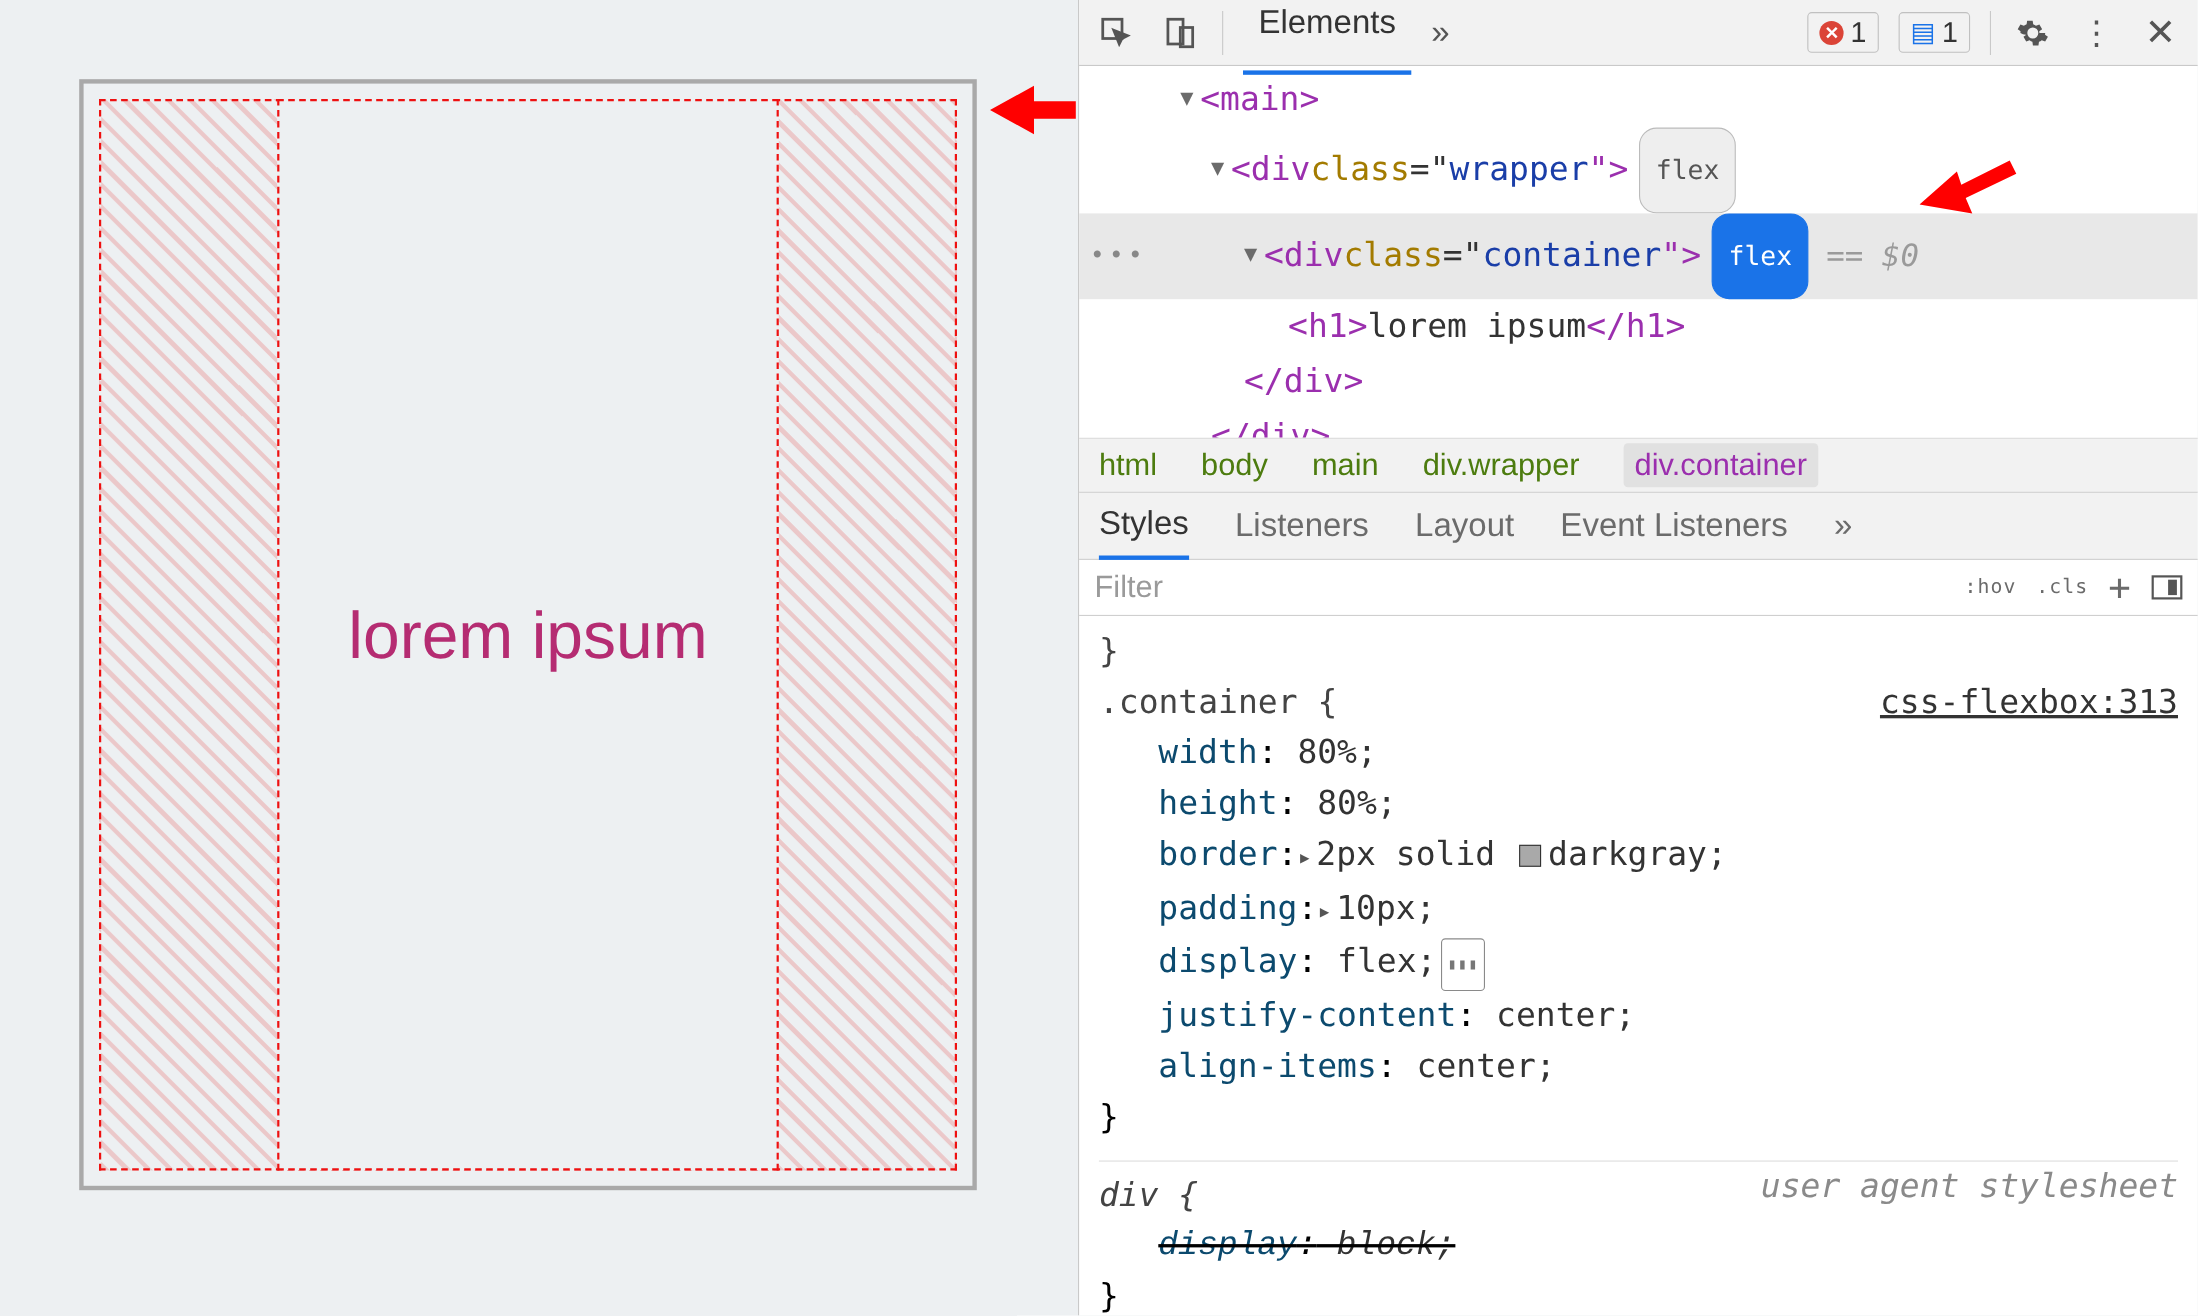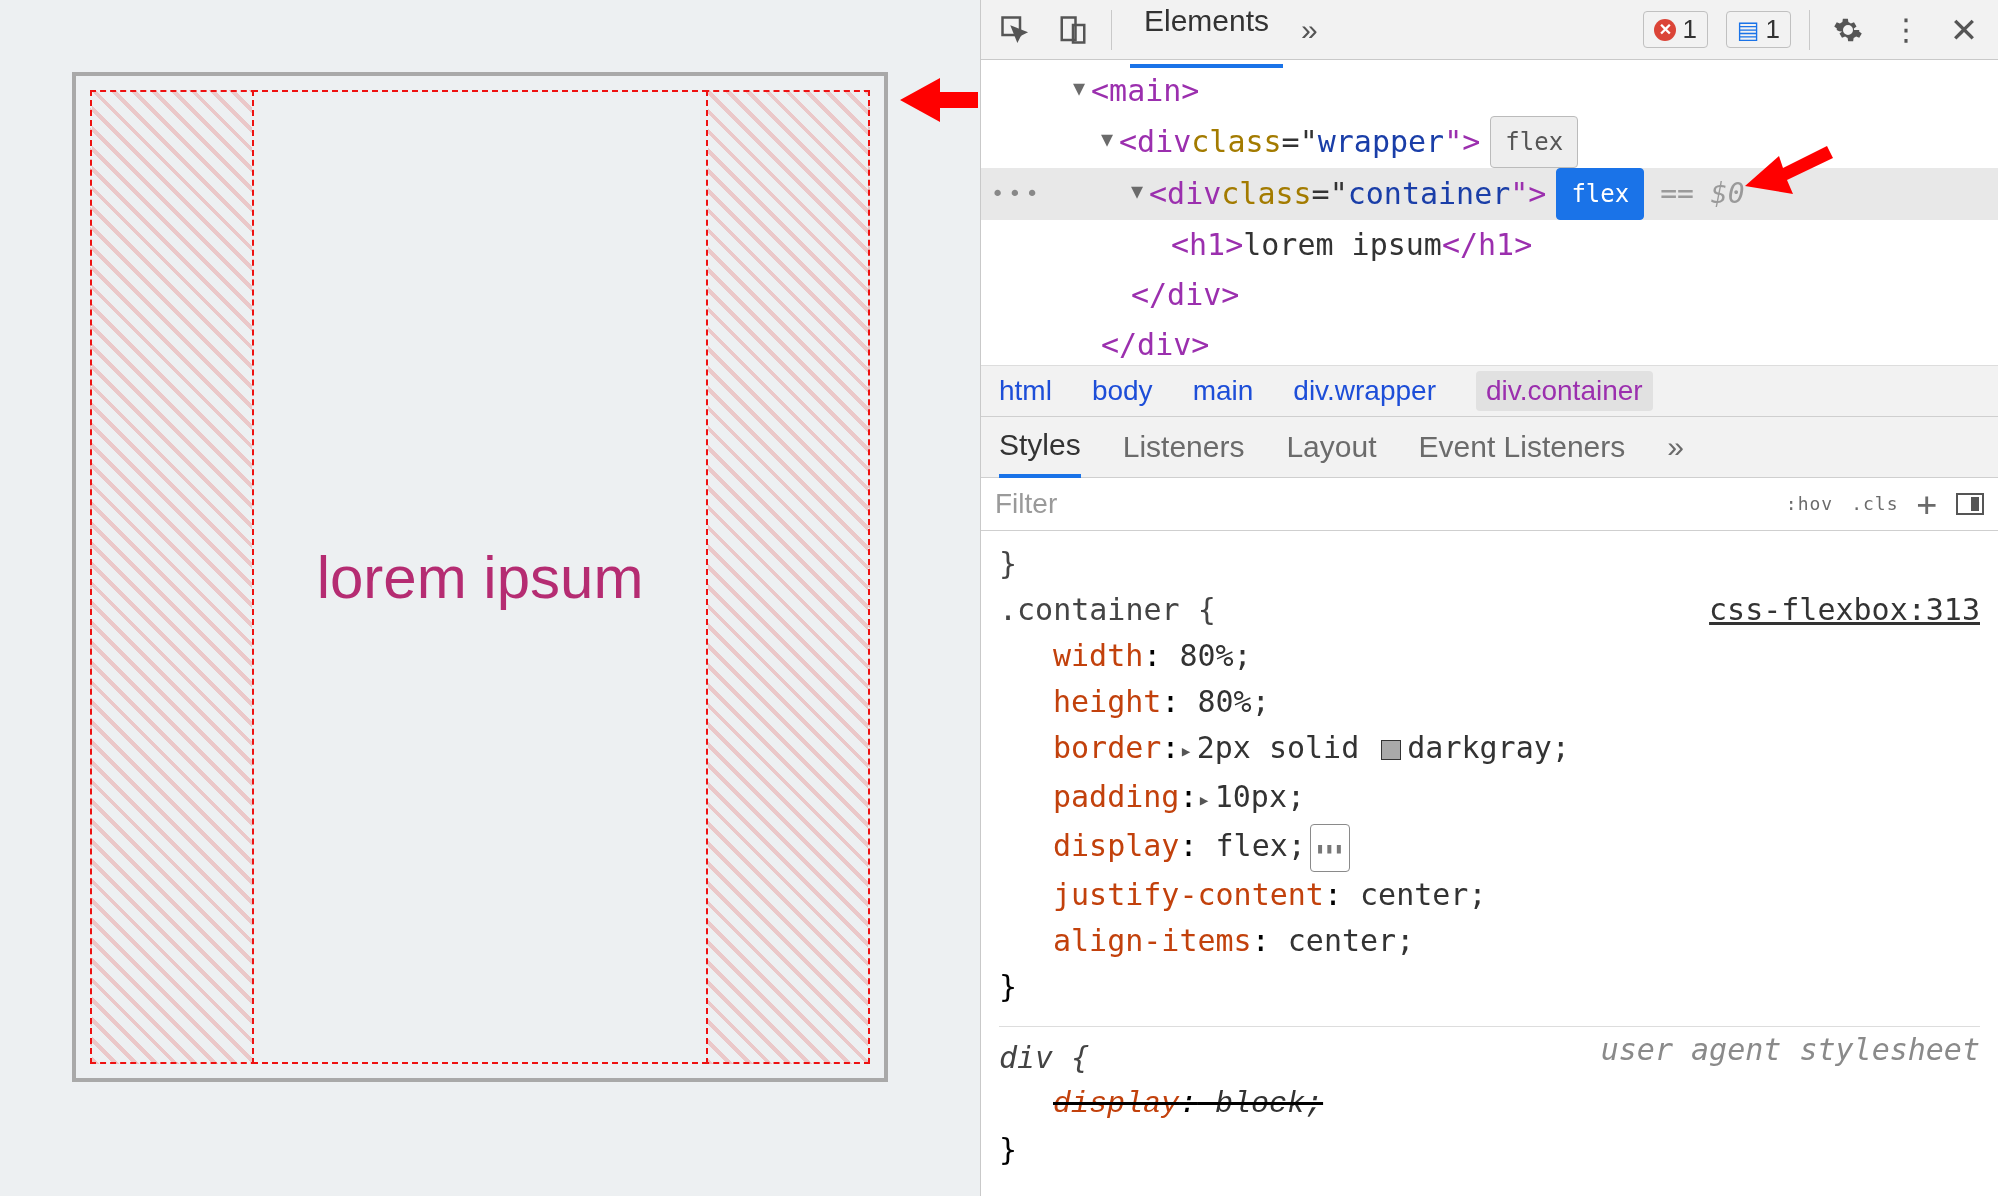--- a/index.html
+++ b/index.html
@@ -112,35 +112,35 @@
 .dom-tree .row.d3{padding-left:190px;}
 .dom-tree .sel{background:#e8e8e8;position:relative;}
 .dom-tree .sel::before{content:"•••";position:absolute;left:10px;color:#888;font-size:22px;letter-spacing:4px;}
 .tri{color:#6b6b6b;margin-right:6px;font-size:20px;transform:translateY(-3px);display:inline-block;}
 .pn{color:#9b2fae;} 
 .attr{color:#a37b00;}
 .blk{color:#1a3ea8;}
 .txt{color:#333;}
 .pill{
   display:inline-flex;align-items:center;
-  background:#eee;border:1px solid #bbb;border-radius:4px;
-  padding:0 14px;font-size:24px;font-family:monospace;color:#555;margin-left:10px;
+  background:#eee;border:1px solid #bbb;border-radius:16px;
+  padding:13px 14px;font-size:24px;font-family:monospace;color:#555;margin-left:10px;
 }
 .pill.blue{background:#1a73e8;color:#fff;border-color:#1a73e8;}
 .eqvar{color:#9a9a9a;font-style:italic;margin-left:16px;font-size:28px;}
 
 .crumbs{
   border-top:1px solid #ddd;
   background:#f2f2f2;
   height:54px;
   display:flex;align-items:center;gap:40px;
   padding:0 18px;
   font-size:28px;
 }
-.crumb{color:#1d4ed8;cursor:default;}
+.crumb{color:#4d7c0f;cursor:default;}
 .crumb.sel{background:#e1e1e1;padding:4px 10px;border-radius:4px;color:#9b2fae;}
 
 .sub-tabs{
   height:62px;border-top:1px solid #cfcfcf;border-bottom:1px solid #cfcfcf;
   background:#f2f2f2;display:flex;align-items:center;gap:42px;padding:0 18px;
   font-size:30px;color:#6b6b6b;
 }
 .sub-tab.active{color:#333;border-bottom:4px solid #1a73e8;height:62px;line-height:58px;}
 
 .filterbar{
@@ -158,21 +158,21 @@
   font-size:30px;line-height:46px;
   padding:10px 18px 40px 18px;
   overflow:hidden;
 }
 .rule{margin-bottom:16px;position:relative;}
 .rule .src{position:absolute;right:0;top:0;color:#333;text-decoration:underline;}
 .rule .src.ua{text-decoration:none;font-style:italic;color:#8a8a8a;text-align:right;}
 .sel-name{color:#444;}
 .sel-name.ua{font-style:italic;}
 .prop{padding-left:54px;}
-.pnm{color:#c2410c;}
+.pnm{color:#0c4a6e;}
 .pval{color:#333;}
 .swatch{display:inline-block;width:20px;height:20px;background:#a9a9a9;border:1px solid #333;margin:0 6px -2px 4px;}
 .flex-ico{display:inline-block;border:1px solid #8a8a8a;border-radius:4px;padding:0 5px;font-size:14px;letter-spacing:1px;vertical-align:3px;color:#777;margin-left:4px;}
 .strike{text-decoration:line-through;}
 .exp{color:#555;font-size:22px;margin-right:4px;}
 </style>
 </head>
 <body>
 
 <div class="viewport">

